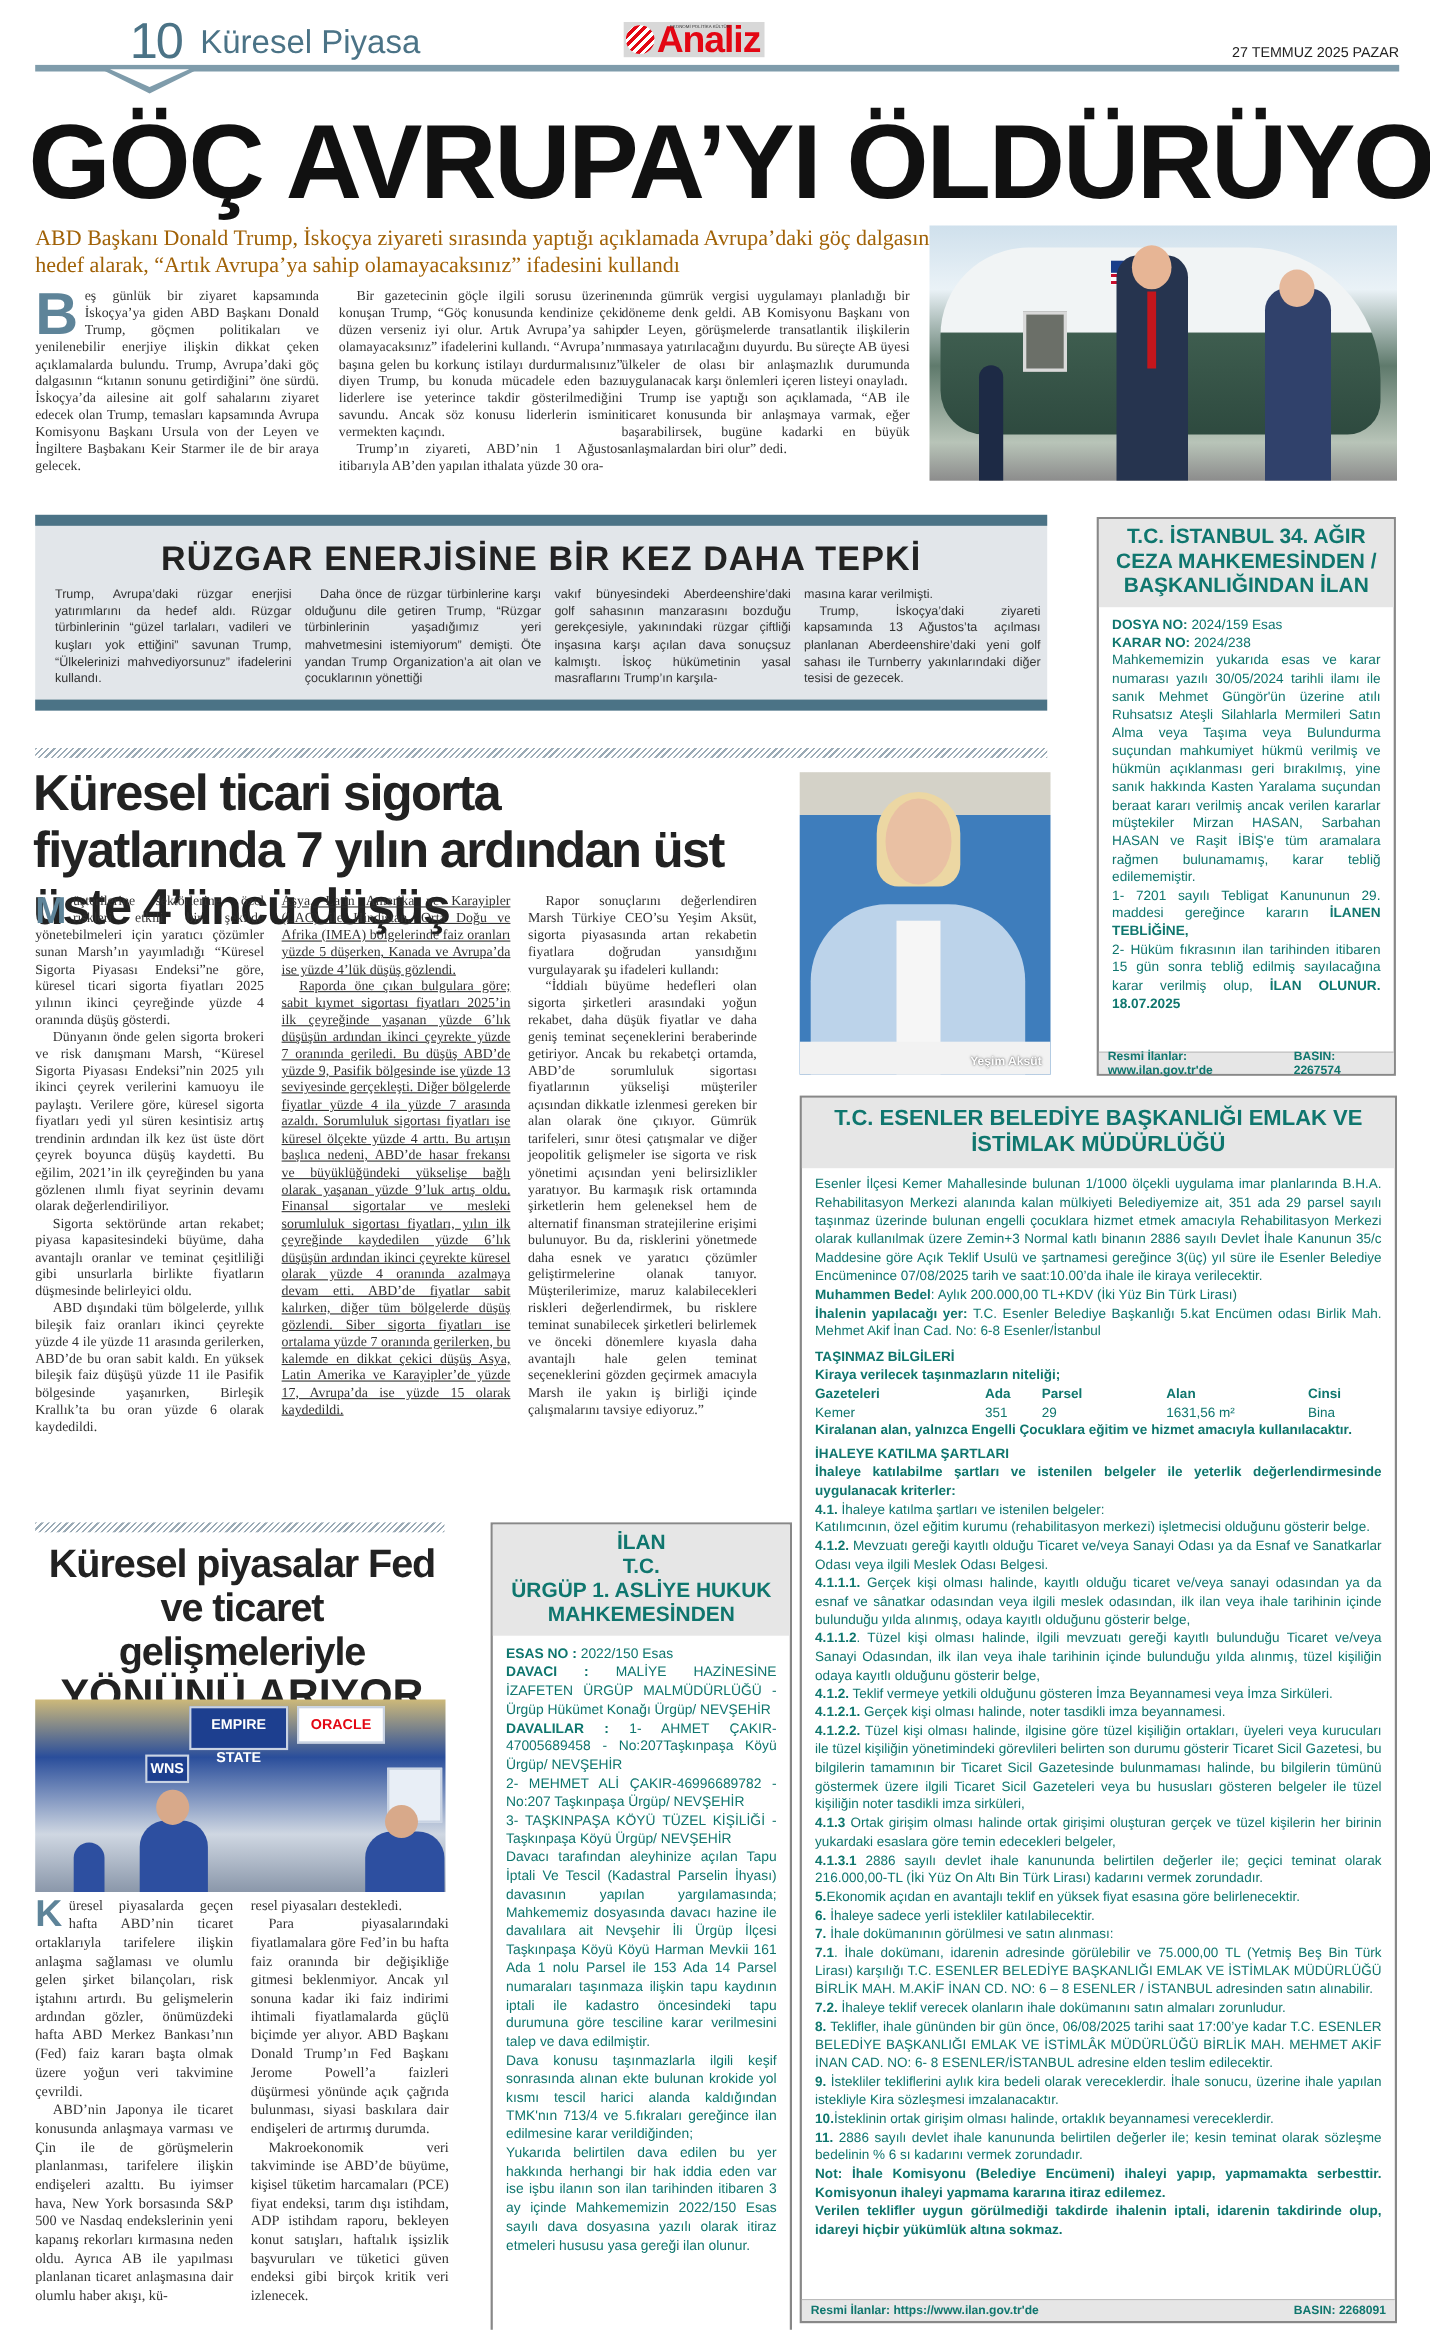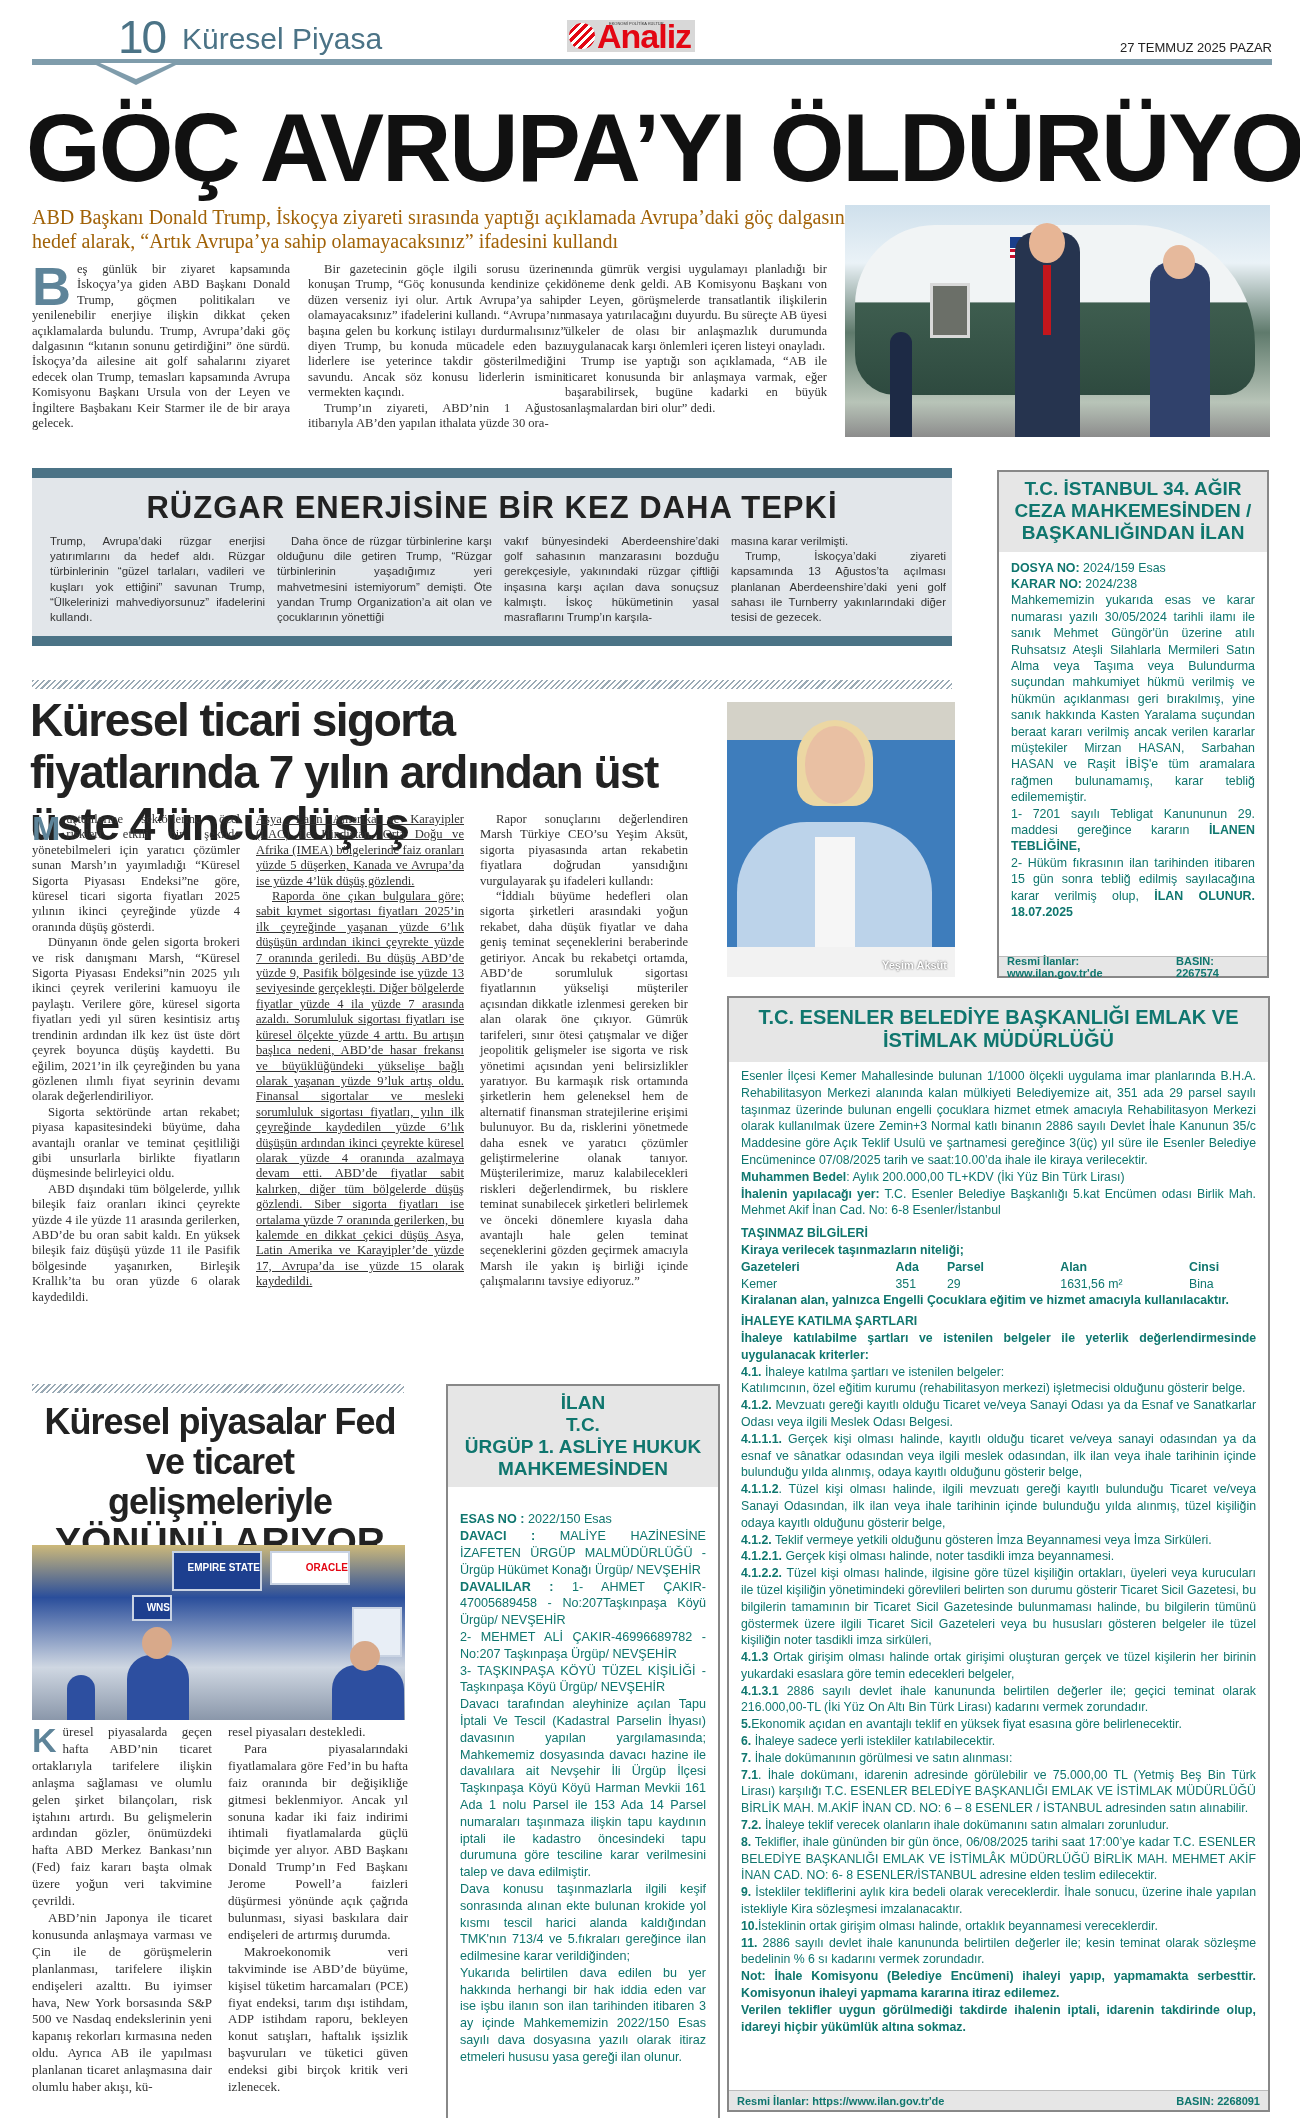--- a/index.html
+++ b/index.html
@@ -63,38 +63,38 @@
 
   .n-esenler { left: 727px; top: 996px; width: 543px; height: 1116px; }
   .n-esenler .notice-head { font-size: 20px; padding: 8px 4px 10px; }
   .n-esenler .notice-body { font-size: 12.3px; line-height: 16.8px; padding: 6px 12px; }
   .prop-table { width: 100%; border-collapse: collapse; font-size: 12.3px; }
   .prop-table th { text-align: left; font-weight: bold; padding: 0; }
   .prop-table td { padding: 0; }
 
   .n-urgup { left: 446px; top: 1384px; width: 274px; height: 759px; }
   .n-urgup .notice-head { font-size: 19px; padding: 6px 4px 8px; }
-  .n-urgup .notice-body { font-size: 12.6px; line-height: 16.8px; padding: 8px 12px; margin-top: 16px; }
+  .n-urgup .notice-body { font-size: 12.6px; line-height: 16.8px; padding: 8px 12px; }
 
   
   .ins-title { position: absolute; left: 30px; top: 694px; width: 660px; font-family: "Liberation Sans", sans-serif; font-size: 46px; line-height: 52px; color: #222; letter-spacing: -1.5px; }
   .hatch { position: absolute; height: 9px; background: repeating-linear-gradient(135deg, #9aaab5 0 1.5px, #fff 1.5px 4px); }
   .aksut-photo { position: absolute; left: 727px; top: 702px; width: 228px; height: 275px; background: linear-gradient(180deg, #d4d2c8 0 14%, #3e7dbc 14% 100%); overflow: hidden; }
   .aksut-body { position: absolute; left: 10px; top: 120px; width: 195px; height: 160px; border-radius: 70px 70px 0 0; background: #bcd3ea; }
   .aksut-shirt { position: absolute; left: 88px; top: 135px; width: 40px; height: 140px; background: #f6f6f6; }
   .aksut-head { position: absolute; left: 78px; top: 24px; width: 60px; height: 78px; border-radius: 50%; background: #e9c0a3; }
   .aksut-hair { position: absolute; left: 70px; top: 18px; width: 76px; height: 86px; border-radius: 38px 38px 20px 20px; background: #ecd7a3; }
   .aksut-desk { position: absolute; left: 0; top: 245px; width: 228px; height: 30px; background: #f2f2f2; }
   .caption { position: absolute; right: 8px; bottom: 6px; font-family: "Liberation Sans", sans-serif; font-weight: bold; font-size: 11px; color: #fff; text-shadow: 0 0 2px #333; }
 
   
   .fed-title { position: absolute; left: 30px; top: 1402px; width: 380px; text-align: center; font-family: "Liberation Sans", sans-serif; font-size: 36px; line-height: 40px; color: #222; letter-spacing: -1px; }
   .fed-title .strong { font-weight: bold; font-size: 39px; letter-spacing: 0; }
   .nyse-photo { position: absolute; left: 32px; top: 1545px; width: 373px; height: 175px; background: linear-gradient(180deg, #cdb97a 0%, #2a4e9b 30%, #cfd7e2 70%, #8a97aa 100%); overflow: hidden; }
-  .screen { position: absolute; background: #1d3f8f; border: 2px solid #c9d3e3; color: #fff; font-family: "Liberation Sans", sans-serif; font-weight: bold; font-size: 10px; text-align: right; }
+  .screen { position: absolute; background: #1d3f8f; border: 2px solid #c9d3e3; color: #fff; font-family: "Liberation Sans", sans-serif; font-weight: bold; font-size: 13px; text-align: center; }
   .trader { position: absolute; background: #2d4fa0; border-radius: 24px 24px 0 0; }
   .trader-head { position: absolute; border-radius: 50%; background: #d8a98a; }
 </style>
 </head>
 <body>
 
 <header class="masthead">
   <span class="page-num">10</span>
   <span class="section-name">Küresel Piyasa</span>
   <div class="logo">

